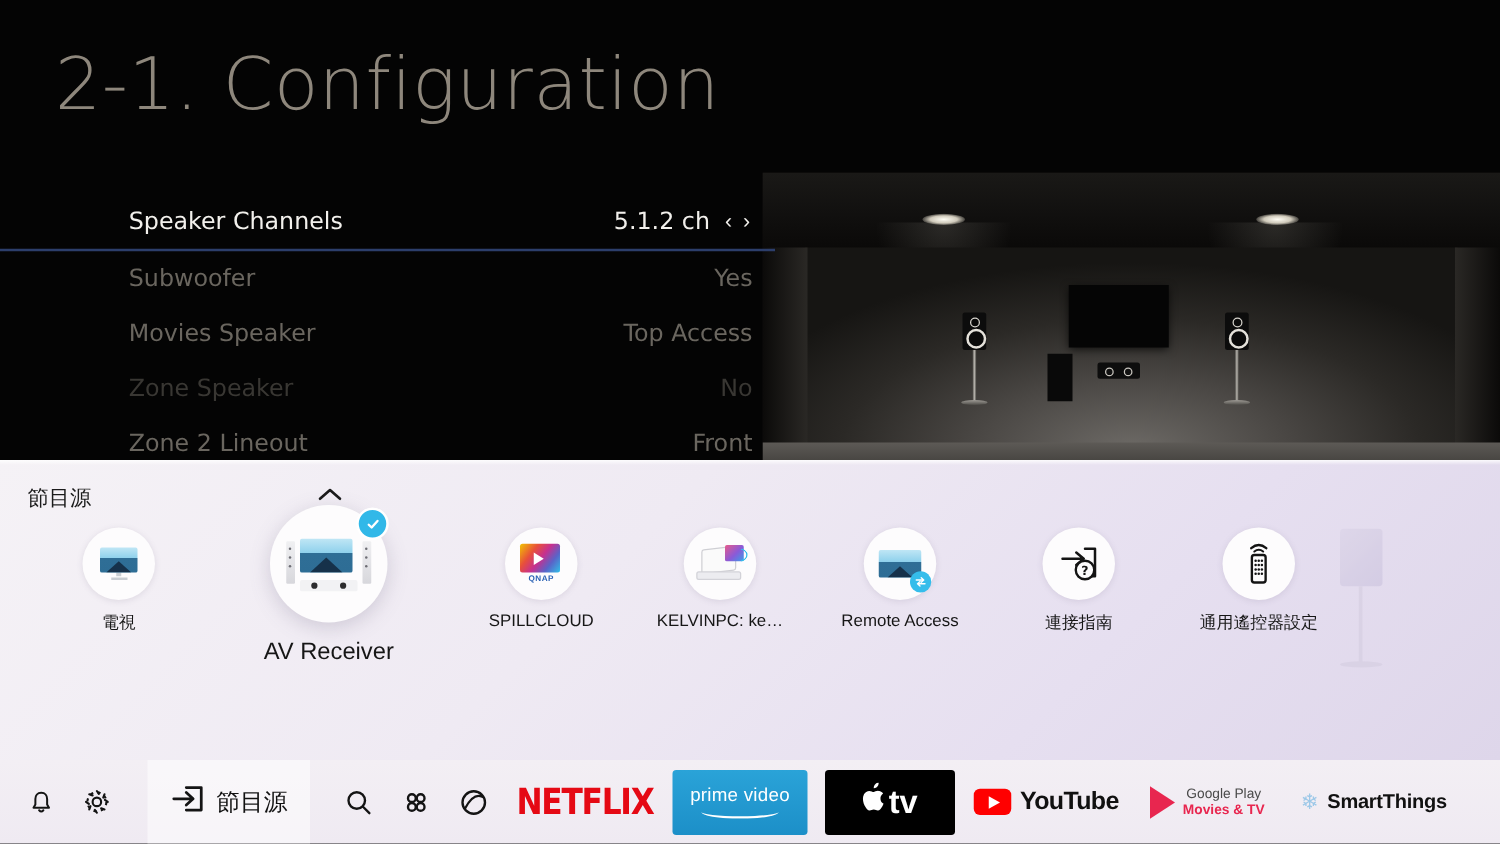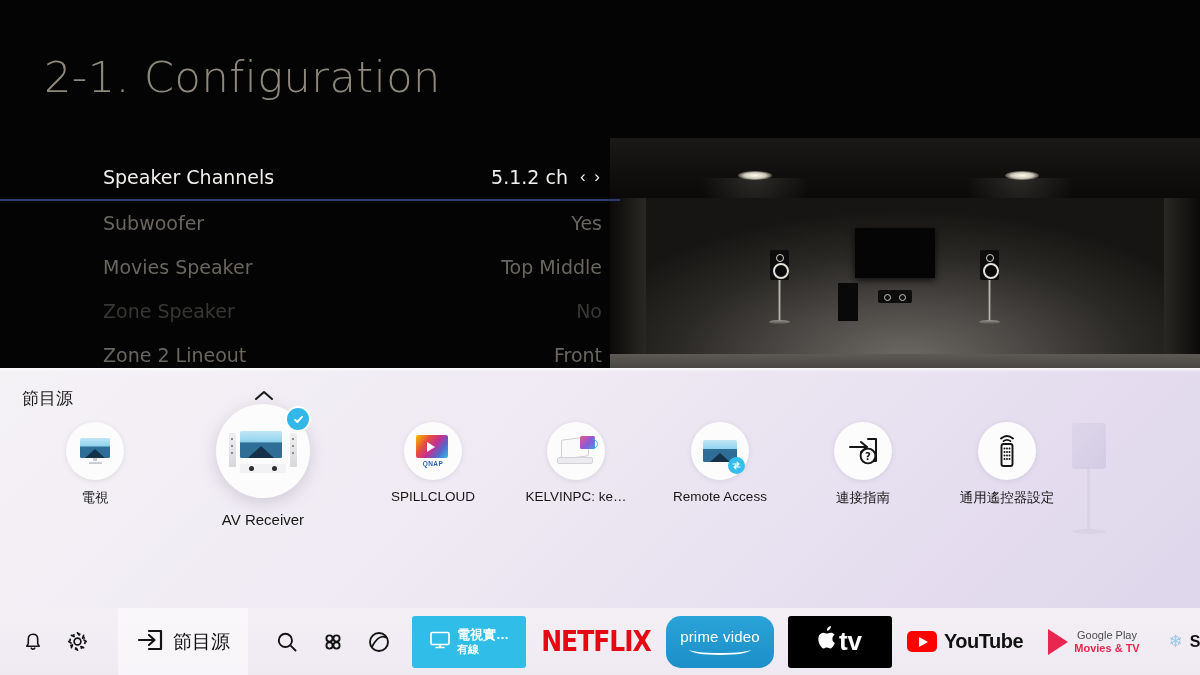--- a/index.html
+++ b/index.html
@@ -49,22 +49,22 @@
     background:#0a0a0a;border:2.4px solid #e4e1da;}
   .th-spk.l{left:160px;top:112px;} .th-spk.r{left:370px;top:112px;}
   .th-stand{position:absolute;width:3px;height:42px;
     background:linear-gradient(90deg,#4b4945,#b8b5ae,#4b4945);}
   .th-stand.l{left:168px;top:142px;} .th-stand.r{left:378px;top:142px;}
   .th-base{position:absolute;width:21px;height:4px;border-radius:50%;
     background:linear-gradient(180deg,#9e9b95,#4d4b47);}
   .th-base.l{left:159px;top:182px;} .th-base.r{left:369px;top:182px;}
 
   .osd-title{
-    position:absolute;left:44px;top:52px;
-    font-size:43px;font-weight:300;letter-spacing:.5px;
+    position:absolute;left:44px;top:33px;
+    font-size:58px;font-weight:300;letter-spacing:.5px;
     color:#8e877c;
     font-family:"DejaVu Sans",sans-serif;
   }
 
   .osd-rows{position:absolute;left:0;top:155px;width:620px;}
   .osd-row{position:relative;height:44px;display:flex;align-items:center;padding:0 18px 0 103px;}
   .osd-row .k{font-size:19px;font-weight:400;font-family:"DejaVu Sans",sans-serif;white-space:nowrap;}
   .osd-row .v{margin-left:auto;font-size:19px;font-weight:400;font-family:"DejaVu Sans",sans-serif;white-space:nowrap;}
   .osd-row .arrows{margin-left:12px;font-size:17px;letter-spacing:2px;}
   .osd-row.sel .k,.osd-row.sel .v,.osd-row.sel .arrows{color:#f2f0ec;}
@@ -99,21 +99,21 @@
   .src-circ{
     width:58px;height:58px;border-radius:50%;background:#fdfcfd;margin:10px auto 0;
     position:relative;box-shadow:0 1px 5px rgba(110,100,130,.16);
     display:flex;align-items:center;justify-content:center;
   }
   .src-item.active .src-circ{
     width:94px;height:94px;margin:-8px auto 0;
     box-shadow:0 4px 16px rgba(110,100,130,.26);
   }
   .src-label{margin-top:9px;font-size:13.5px;color:#161616;white-space:nowrap;}
-  .src-item.active .src-label{margin-top:13px;font-size:15px;}
+  .src-item.active .src-label{margin-top:13px;font-size:19px;}
 
   .badge-check{
     position:absolute;right:-1px;top:2px;width:22px;height:22px;border-radius:50%;
     background:#31b8e8;display:flex;align-items:center;justify-content:center;
     border:2px solid #fff;
   }
   .badge-cast{
     position:absolute;right:4px;bottom:6px;width:17px;height:17px;border-radius:50%;
     background:#35bdeb;display:flex;align-items:center;justify-content:center;
   }
@@ -177,21 +177,21 @@
   .ab-tiles{display:flex;align-items:center;height:67px;margin-left:6px;flex:1;overflow:hidden;}
   .tile{height:52px;display:flex;align-items:center;justify-content:center;flex:0 0 auto;
     margin-right:14px;cursor:pointer;}
   .tile.tv-live{width:102px;background:#30bde8;border-radius:3px;color:#fff;gap:6px;padding:0 6px;}
   .tile.tv-live .tt{line-height:1.1;text-align:left;}
   .tile.tv-live .t1{font-size:13px;font-weight:700;}
   .tile.tv-live .t2{font-size:11px;font-weight:700;}
   .tile.netflix{width:112px;background:transparent;}
   .tile.netflix .nf{font-size:25px;font-weight:900;color:#e50914;letter-spacing:-1px;
     font-family:"DejaVu Sans",sans-serif;transform:scaleY(1.15);}
-  .tile.prime{width:108px;background:linear-gradient(180deg,#2aa3d8,#1c8fc8);border-radius:15px;
+  .tile.prime{width:108px;background:linear-gradient(180deg,#2aa3d8,#1c8fc8);border-radius:3px;
     flex-direction:column;color:#fff;text-align:center;}
   .tile.prime .p1{font-size:15px;font-weight:400;letter-spacing:.2px;}
   .tile.prime .smile{width:62px;height:9px;border-bottom:2.6px solid #fff;border-radius:0 0 50% 50%;margin-top:-1px;}
   .tile.appletv{width:104px;background:#000;border-radius:3px;color:#fff;
     font-size:26px;font-weight:600;gap:1px;}
   .tile.youtube{width:118px;gap:7px;}
   .tile.youtube .ytb{width:30px;height:21px;background:#ff0000;border-radius:5px;
     display:flex;align-items:center;justify-content:center;}
   .tile.youtube .ytb:after{content:"";border-left:9px solid #fff;
     border-top:5.5px solid transparent;border-bottom:5.5px solid transparent;margin-left:3px;}
@@ -250,21 +250,21 @@
         <span class="k">Speaker Channels</span>
         <span class="v">5.1.2 ch</span>
         <span class="arrows">‹ ›</span>
       </div>
       <div class="osd-row dim">
         <span class="k">Subwoofer</span>
         <span class="v">Yes</span>
       </div>
       <div class="osd-row dim">
         <span class="k">Movies Speaker</span>
-        <span class="v">Top Middle</span>
+        <span class="v">Top Access</span>
       </div>
       <div class="osd-row faint">
         <span class="k">Zone Speaker</span>
         <span class="v">No</span>
       </div>
       <div class="osd-row dim">
         <span class="k">Zone 2 Lineout</span>
         <span class="v">Front</span>
       </div>
     </div>
@@ -456,32 +456,20 @@
       <div class="ab-ic">
         <svg width="24" height="24" viewBox="0 0 24 24">
           <circle cx="12" cy="12" r="9" fill="none" stroke="#141414" stroke-width="1.9"></circle>
           <path d="M5.2 16.5 Q12 4 18.8 7.5" fill="none" stroke="#141414" stroke-width="1.7" stroke-linecap="round"></path>
         </svg>
       </div>
     </div>
 
     <div class="ab-tiles">
 
-      <div class="tile tv-live">
-        <span>
-          <svg width="22" height="20" viewBox="0 0 22 20">
-            <rect x="2" y="2.5" width="18" height="12" rx="1.3" fill="none" stroke="#fff" stroke-width="1.7"></rect>
-            <path d="M11 14.5 L11 17.5 M7 17.5 L15 17.5" stroke="#fff" stroke-width="1.7" stroke-linecap="round"></path>
-          </svg>
-        </span>
-        <span class="tt">
-          <span class="t1" style="display:block">電視實…</span>
-          <span class="t2" style="display:block">有線</span>
-        </span>
-      </div>
 
       <div class="tile netflix">
         <span class="nf">NETFLIX</span>
       </div>
 
       <div class="tile prime">
         <span class="p1">prime video</span>
         <span class="smile"></span>
       </div>
 

